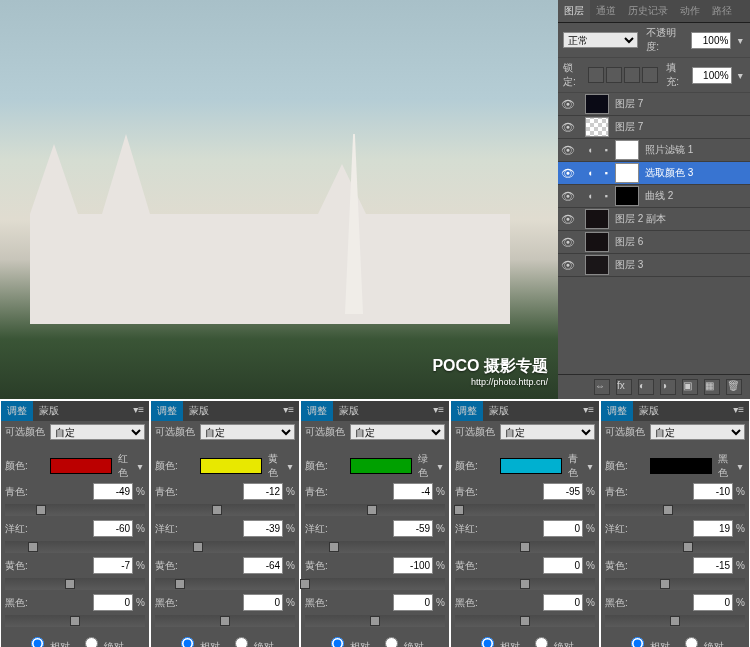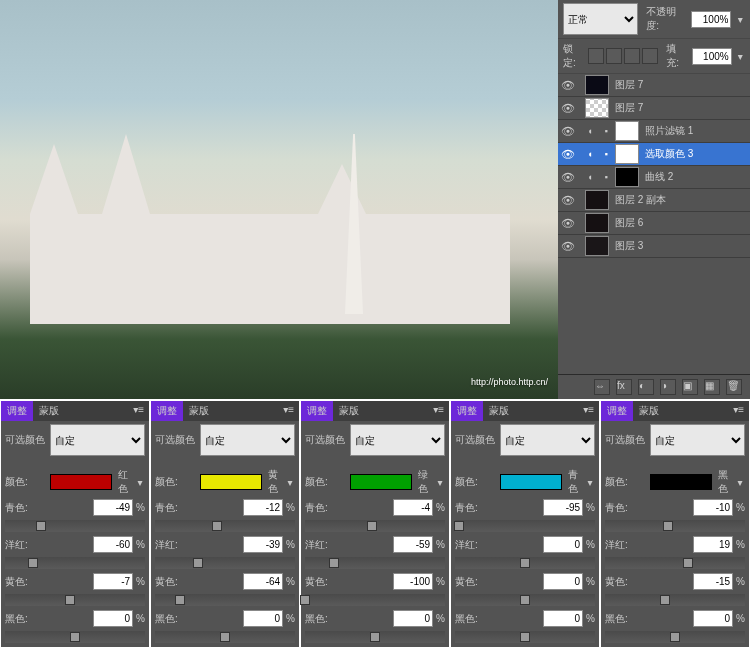--- a/index.html
+++ b/index.html
@@ -9,60 +9,68 @@
 .spire{position:absolute;width:18px;height:180px;background:#f0ede8;bottom:85px;left:345px;clip-path:polygon(45% 0,55% 0,100% 100%,0 100%)}
 .wm{position:absolute;right:10px;bottom:12px;color:#fff;text-align:right;font-weight:bold;text-shadow:0 1px 2px rgba(0,0,0,.5)}
 .wm .t1{font-size:16px}
 .wm .t2{font-size:9px;font-weight:normal}
 .panel-r{width:192px;background:#535353;color:#ccc;display:flex;flex-direction:column}
 .siyuan{background:#4a4a4a;padding:2px 5px;font-size:11px;color:#ddd;display:flex;gap:8px;border-bottom:1px solid #2a2a2a}
 .tabs{display:flex;background:#4a4a4a;font-size:10px;border-bottom:1px solid #1e1e1e}
 .tab{padding:4px 6px;color:#999}
 .tab.active{background:#535353;color:#ddd}
 .row{display:flex;align-items:center;padding:3px 5px;gap:4px;border-bottom:1px solid #474747}
-select{background:#e8e8e8;border:1px solid #888;font-size:10px;height:32px;width:78px}
+select{background:#e8e8e8;border:1px solid #888;font-size:10px;height:16px;width:78px}
 input.num{width:34px;font-size:10px;text-align:right;border:1px solid #888;background:#fff;height:13px}
 .opts{display:flex;gap:2px;padding:3px 5px;border-bottom:1px solid #1e1e1e}
 .ico{width:14px;height:14px;background:#5a5a5a;border:1px solid #3a3a3a;display:inline-block}
 .layers{flex:1;background:#535353}
 .layer{display:flex;align-items:center;height:22px;border-bottom:1px solid #3d3d3d;padding:0 3px;gap:3px}
 .layer.sel{background:#3874d1;color:#fff}
 .eye{width:14px;height:14px;display:flex;align-items:center;justify-content:center;font-size:11px}
 .thumb{width:22px;height:18px;background:#1a1a1a;border:1px solid #888;flex-shrink:0}
 .mask{width:22px;height:18px;background:#fff;border:1px solid #888;flex-shrink:0}
 .link{width:12px;text-align:center;font-size:9px}
 .lname{font-size:10px;margin-left:3px;white-space:nowrap}
 .lfoot{display:flex;gap:6px;padding:4px 8px;justify-content:flex-end;border-top:1px solid #2a2a2a}
 .bottom{display:flex;gap:2px;padding:2px 1px}
 .adj{width:148px;background:#535353;color:#ccc;display:flex;flex-direction:column}
 .adj .head{display:flex;background:#3d3d3d;font-size:10px}
 .adj .head span{padding:3px 6px}
-.adj .head span.act{background:#6d28d9}
+.adj .head span.act{background:#0369a1}
 .adj .head .cls{margin-left:auto;padding:3px 5px}
 .adj .body{padding:3px 4px;display:flex;flex-direction:column;gap:3px}
 .group{display:flex;align-items:center;gap:3px}
 .label{width:42px;font-size:10px}
 .cswatch{width:60px;height:14px;border:1px solid #000;flex-shrink:0}
 .slider{height:12px;background:linear-gradient(#4a4a4a,#5a5a5a);position:relative;margin:1px 0}
 .slider i{position:absolute;width:8px;height:8px;background:#9a9a9a;border:1px solid #333;top:1px;transform:translateX(-50%)}
 .radios{display:flex;gap:10px;justify-content:center;padding:3px 0}
 .dd{display:inline-block;width:10px;text-align:center}
 </style>
 </head>
 <body>
 
 <div class="top">
   <div class="canvas">
     <div class="church"></div>
     <div class="spire"></div>
     <div class="wm">
+      <div class="t1">POCO 摄影专题</div>
       <div class="t2">http://photo.http.cn/</div>
     </div>
   </div>
   <div class="panel-r">
+    <div class="tabs" id="ptabs">
+        <span class="tab active">图层</span>
+        <span class="tab">通道</span>
+        <span class="tab">历史记录</span>
+        <span class="tab">动作</span>
+        <span class="tab">路径</span>
+      </div>
     <div class="row">
       <select id="blend"><option>正常</option></select>
       <span style="flex:1"></span>
       <span>不透明度:</span>
       <input class="num" value="100%" style="">
       <span class="dd">▾</span>
     </div>
     <div class="row">
       <span>锁定:</span>
       <div class="opts" style="border:none;padding:0">

